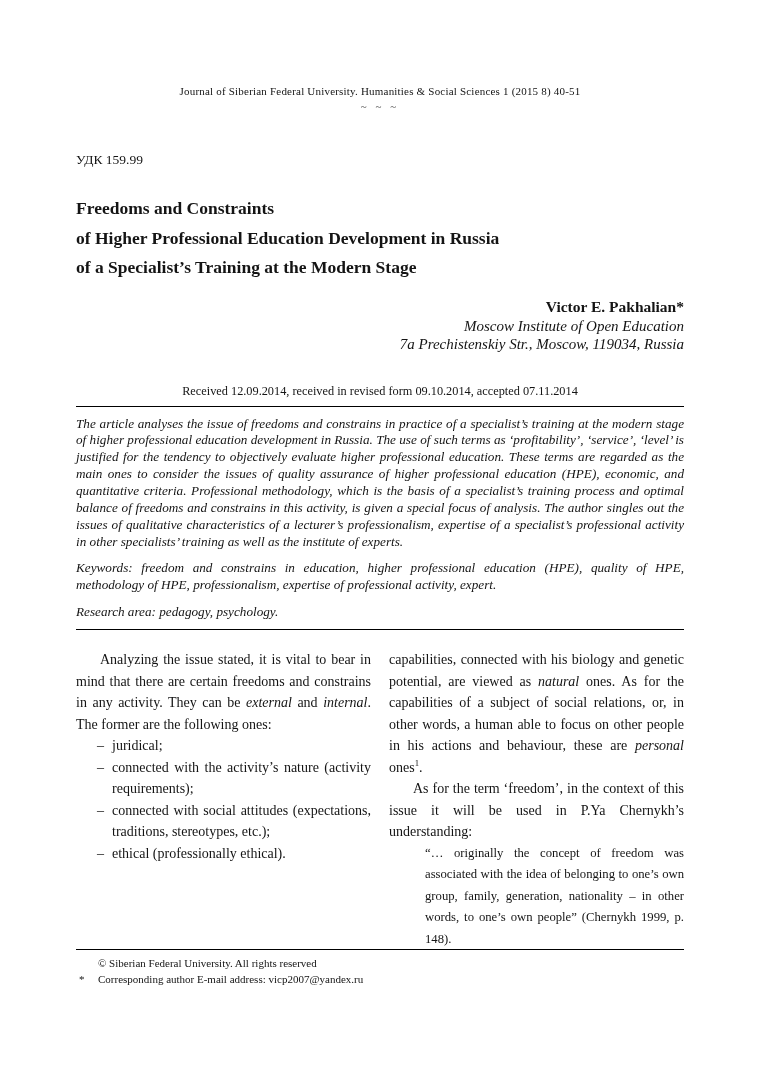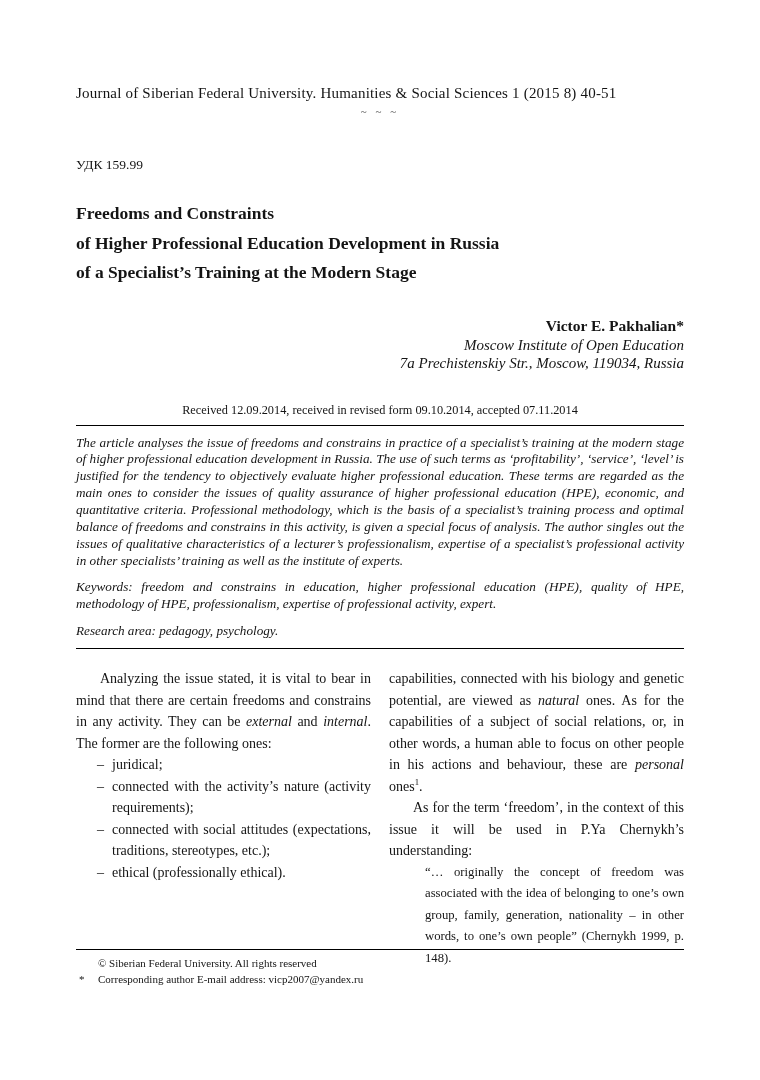--- a/index.html
+++ b/index.html
@@ -10,43 +10,43 @@
     color: #141414;
     position: relative;
   }
   .page {
     position: absolute; inset: 0;
     background: #ffffff;
     padding: 85px 76px 0 76px;
     overflow: hidden;
   }
   .journal-header {
-    text-align: left;
-    font-size: 15px;
+    text-align: center;
+    font-size: 11px;
     letter-spacing: 0.2px;
   }
   .ornament {
     text-align: center;
     font-size: 11px;
     color: #4a4a4a;
     letter-spacing: 3px;
     margin-top: 3px;
   }
   .udc {
     margin-top: 40px;
     font-size: 13.5px;
   }
   .title {
     margin-top: 26px;
     font-size: 17.5px;
     font-weight: bold;
     line-height: 29.5px;
   }
   .author {
-    margin-top: 28px;
+    margin-top: 14px;
     text-align: right;
     font-weight: bold;
     font-size: 15.5px;
     line-height: 20px;
   }
   .affiliation {
     text-align: right;
     font-style: italic;
     font-size: 15px;
     line-height: 18.5px;

